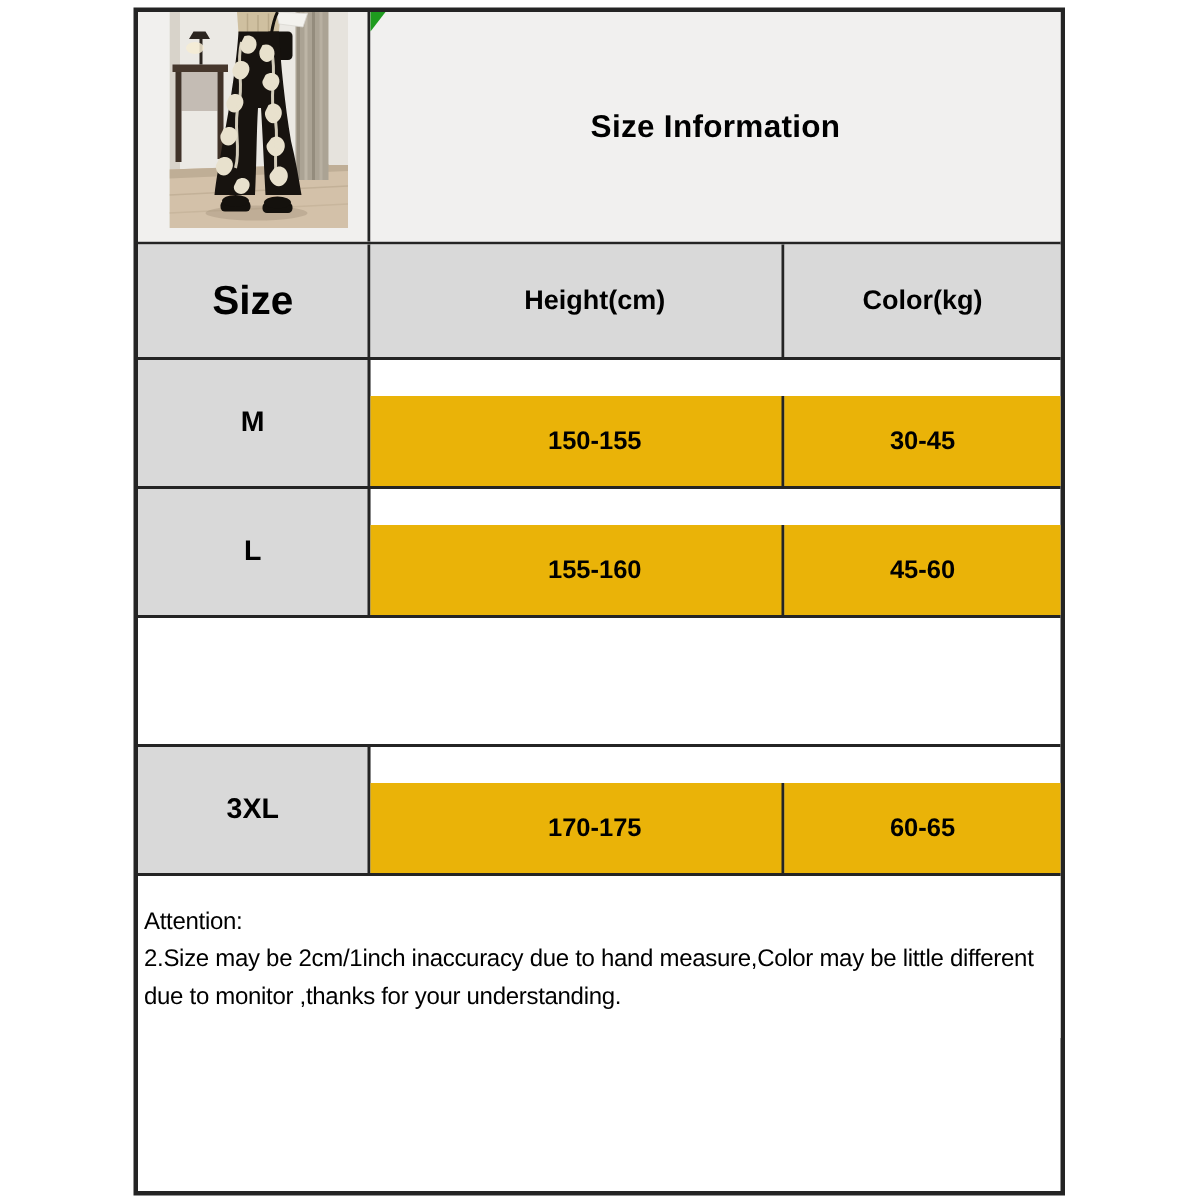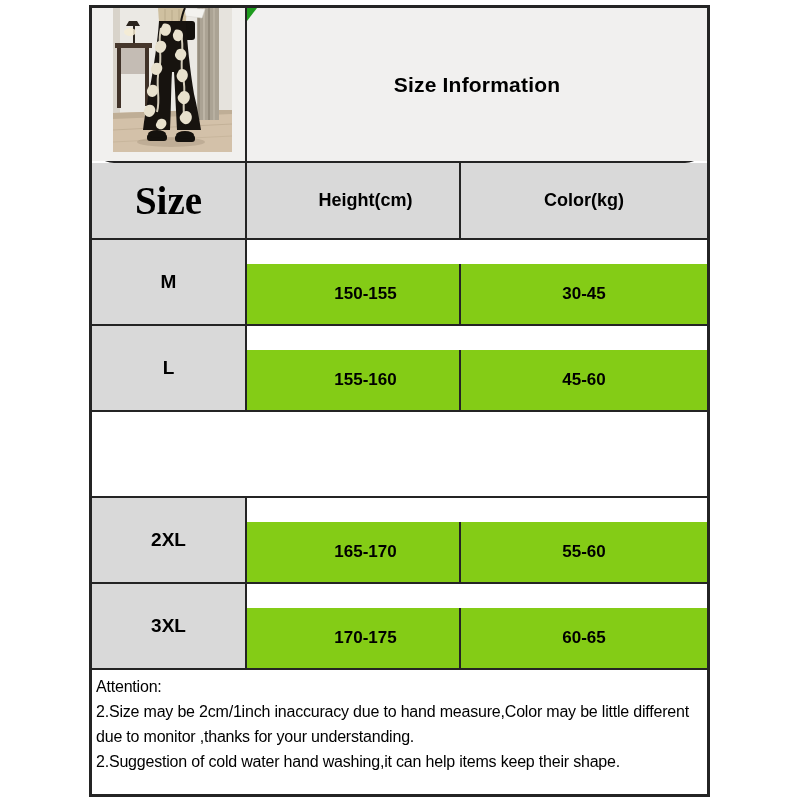--- a/index.html
+++ b/index.html
@@ -12,49 +12,49 @@
     overflow: hidden;
   }
   .sheet {
     position: absolute;
     left: 89px; top: 5px;
     width: 621px; height: 792px;
     border: 3px solid #242424;
     background: #ffffff;
   }
   .row { display: flex; width: 100%; }
-  .r-top  { height: 155px; border-bottom: 2px solid #242424; border-radius: 22px; }
+  .r-top  { height: 155px; border-bottom: 2px solid #242424; }
   .r-head { height: 77px;  border-bottom: 2px solid #242424; }
   .r-data { height: 86px;  border-bottom: 2px solid #242424; }
   .cell {
     display: flex; align-items: center; justify-content: center;
     text-align: center;
   }
   .c-first { width: 155px; border-right: 2px solid #242424; }
-  .c-mid   { width: 214px; border-right: 2px solid #242424; padding-left: 25px; }
+  .c-mid   { width: 276px; border-right: 2px solid #242424; padding-left: 25px; }
   .c-last  { flex: 1; }
   .bg-photo { background: #f1f0ee; justify-content: flex-start; align-items: flex-start; }
   .bg-title { background: #f1f0ef; position: relative; }
   .bg-head  { background: #d9d9d9; }
-  .bg-data  { background: #84cc16; margin-top: 24px; }
+  .bg-data  { background: #eab308; margin-top: 24px; }
   .title-text { font-weight: bold; font-size: 21px; letter-spacing: 0.2px; }
   .corner-tri {
     position: absolute; left: 0; top: 0;
     width: 0; height: 0;
     border-top: 13px solid #1e9b1e;
     border-right: 10px solid transparent;
   }
-  .h-size   { font-weight: bold; font-size: 39px; font-family: Liberation Serif, serif; }
+  .h-size   { font-weight: bold; font-size: 27px; }
   .h-col    { font-weight: bold; font-size: 18px; }
   .lbl-size { font-weight: bold; font-size: 19px; }
   .val      { font-weight: bold; font-size: 17px; }
   .attention {
     height: 108px;
     background: #ffffff;
-    padding: 4px 4px;
+    padding: 18px 4px;
     font-size: 16px;
     letter-spacing: -0.2px;
     line-height: 25px;
     text-align: left;
   }
   .photo-svg { display: block; margin-left: 21px; }
 </style>
 </head>
 <body>
 
@@ -145,29 +145,23 @@
     <div class="cell c-last  bg-data val">30-45</div>
   </div>
   <div class="row r-data">
     <div class="cell c-first bg-head lbl-size">L</div>
     <div class="cell c-mid   bg-data val">155-160</div>
     <div class="cell c-last  bg-data val">45-60</div>
   </div>
   <div class="row r-data">
   </div>
   <div class="row r-data">
-    <div class="cell c-first bg-head lbl-size">2XL</div>
-    <div class="cell c-mid   bg-data val">165-170</div>
-    <div class="cell c-last  bg-data val">55-60</div>
-  </div>
-  <div class="row r-data">
     <div class="cell c-first bg-head lbl-size">3XL</div>
     <div class="cell c-mid   bg-data val">170-175</div>
     <div class="cell c-last  bg-data val">60-65</div>
   </div>
 
   <div class="attention">
     <div>Attention:</div>
     <div>2.Size may be 2cm/1inch inaccuracy due to hand measure,Color may be little different due to monitor ,thanks for your understanding.</div>
-    <div>2.Suggestion of cold water hand washing,it can help items keep their shape.</div>
   </div>
 
 </div>
 
 </body></html>

